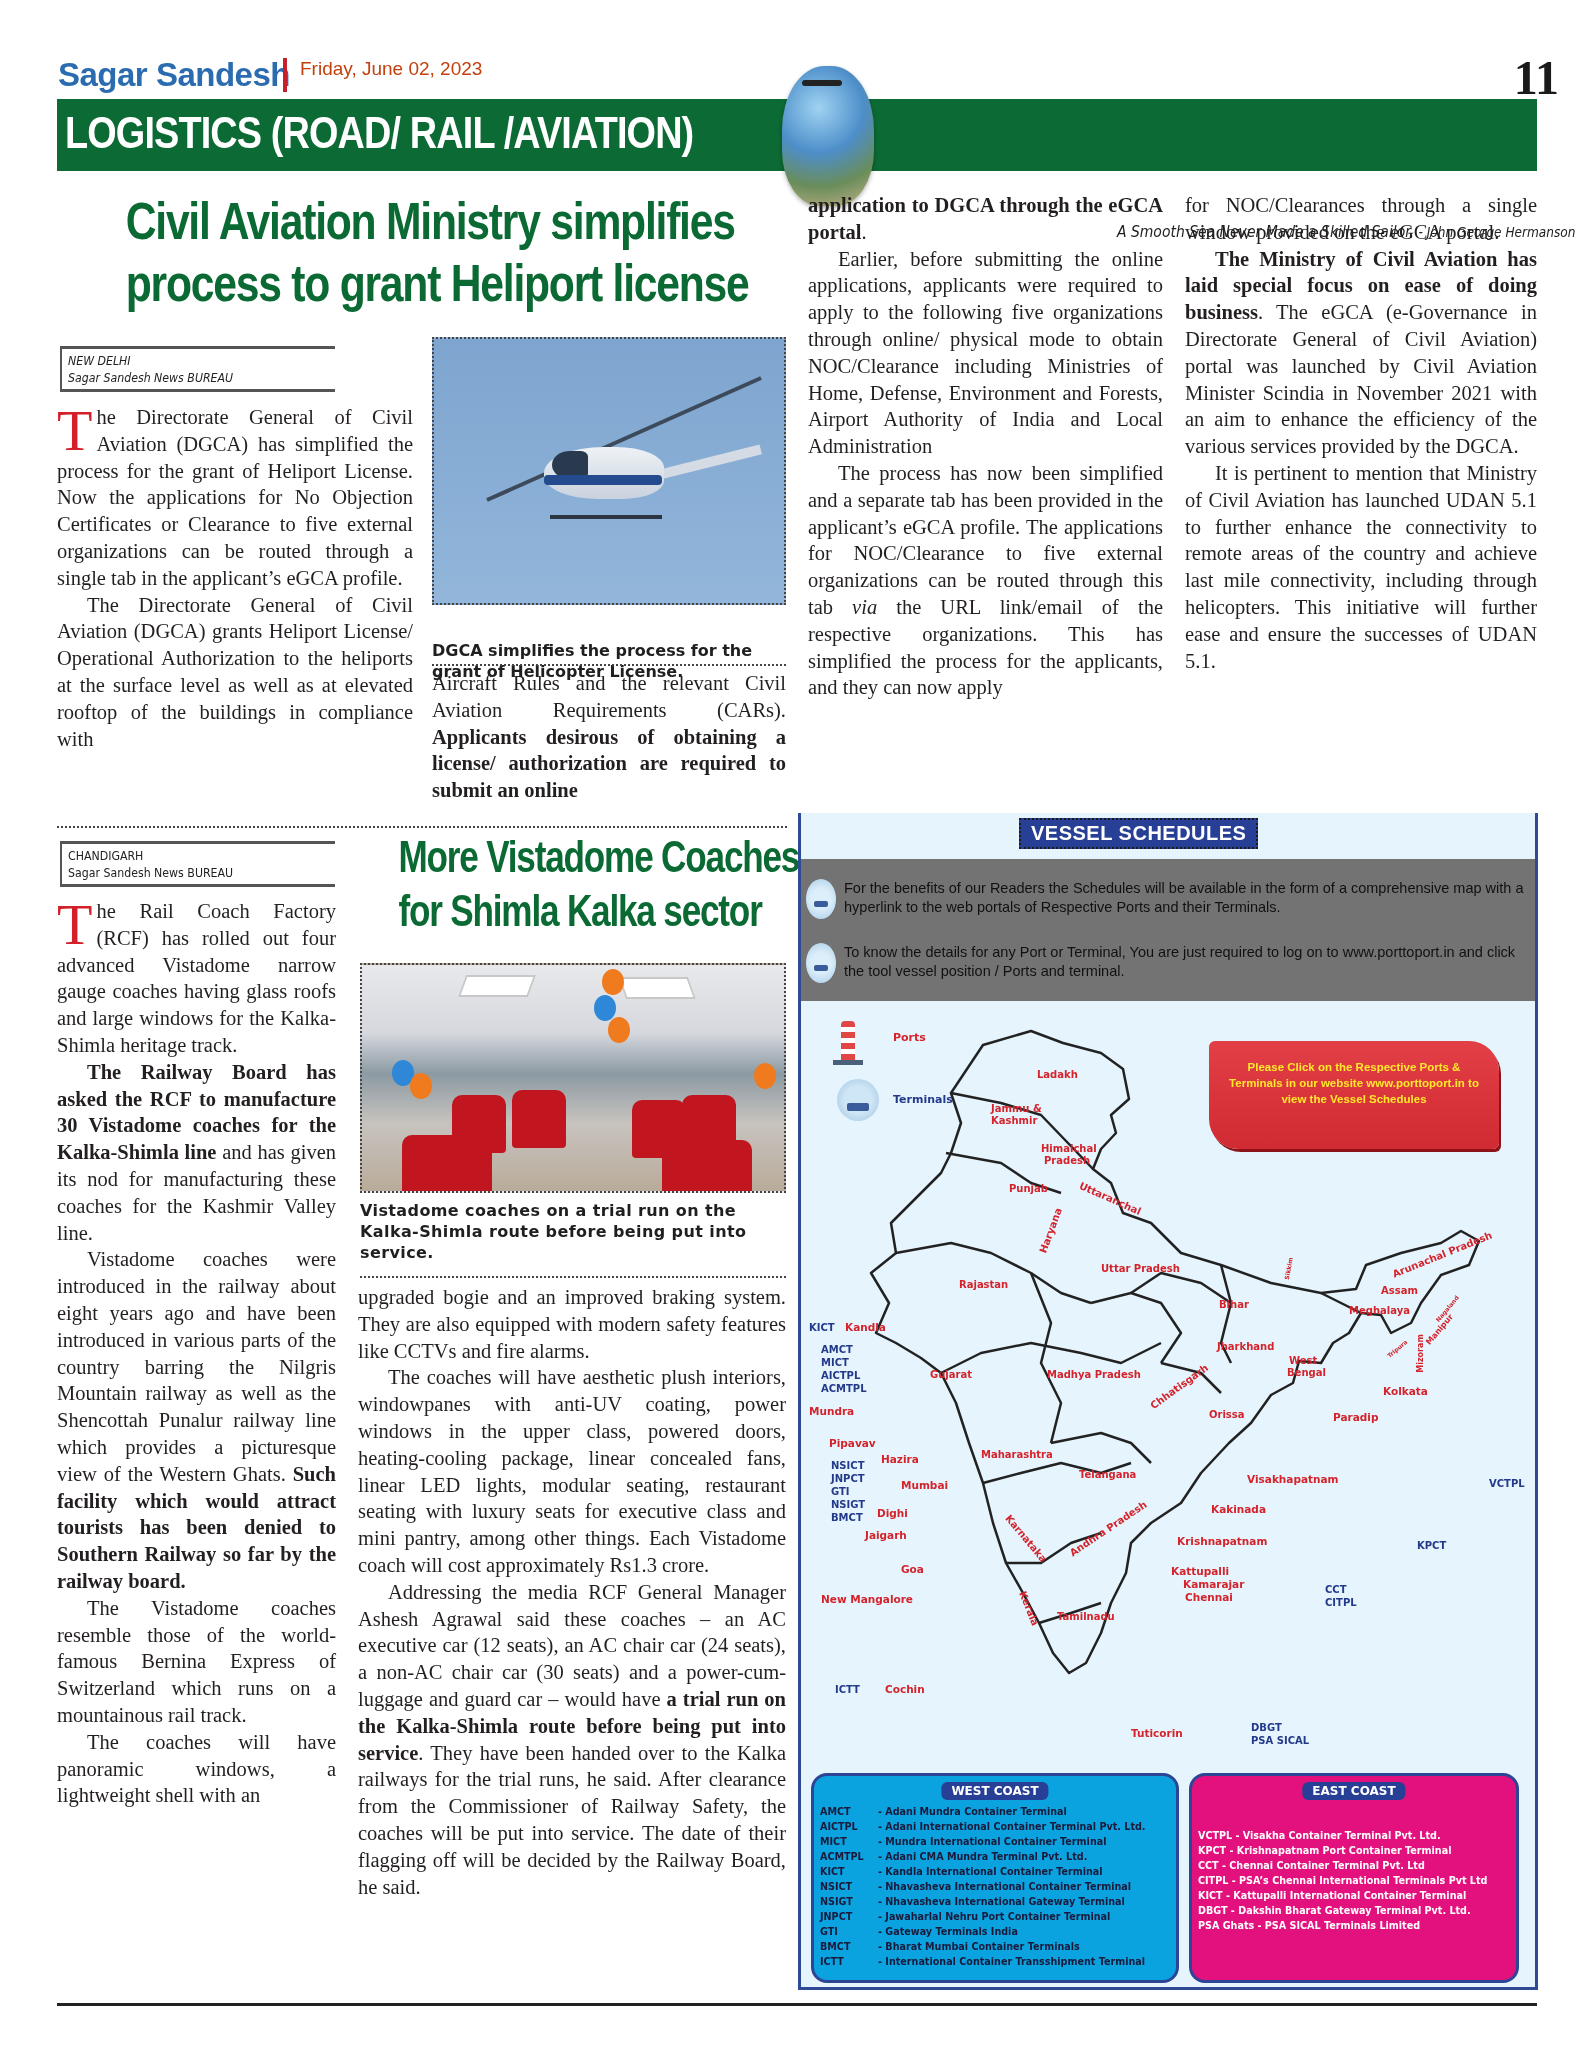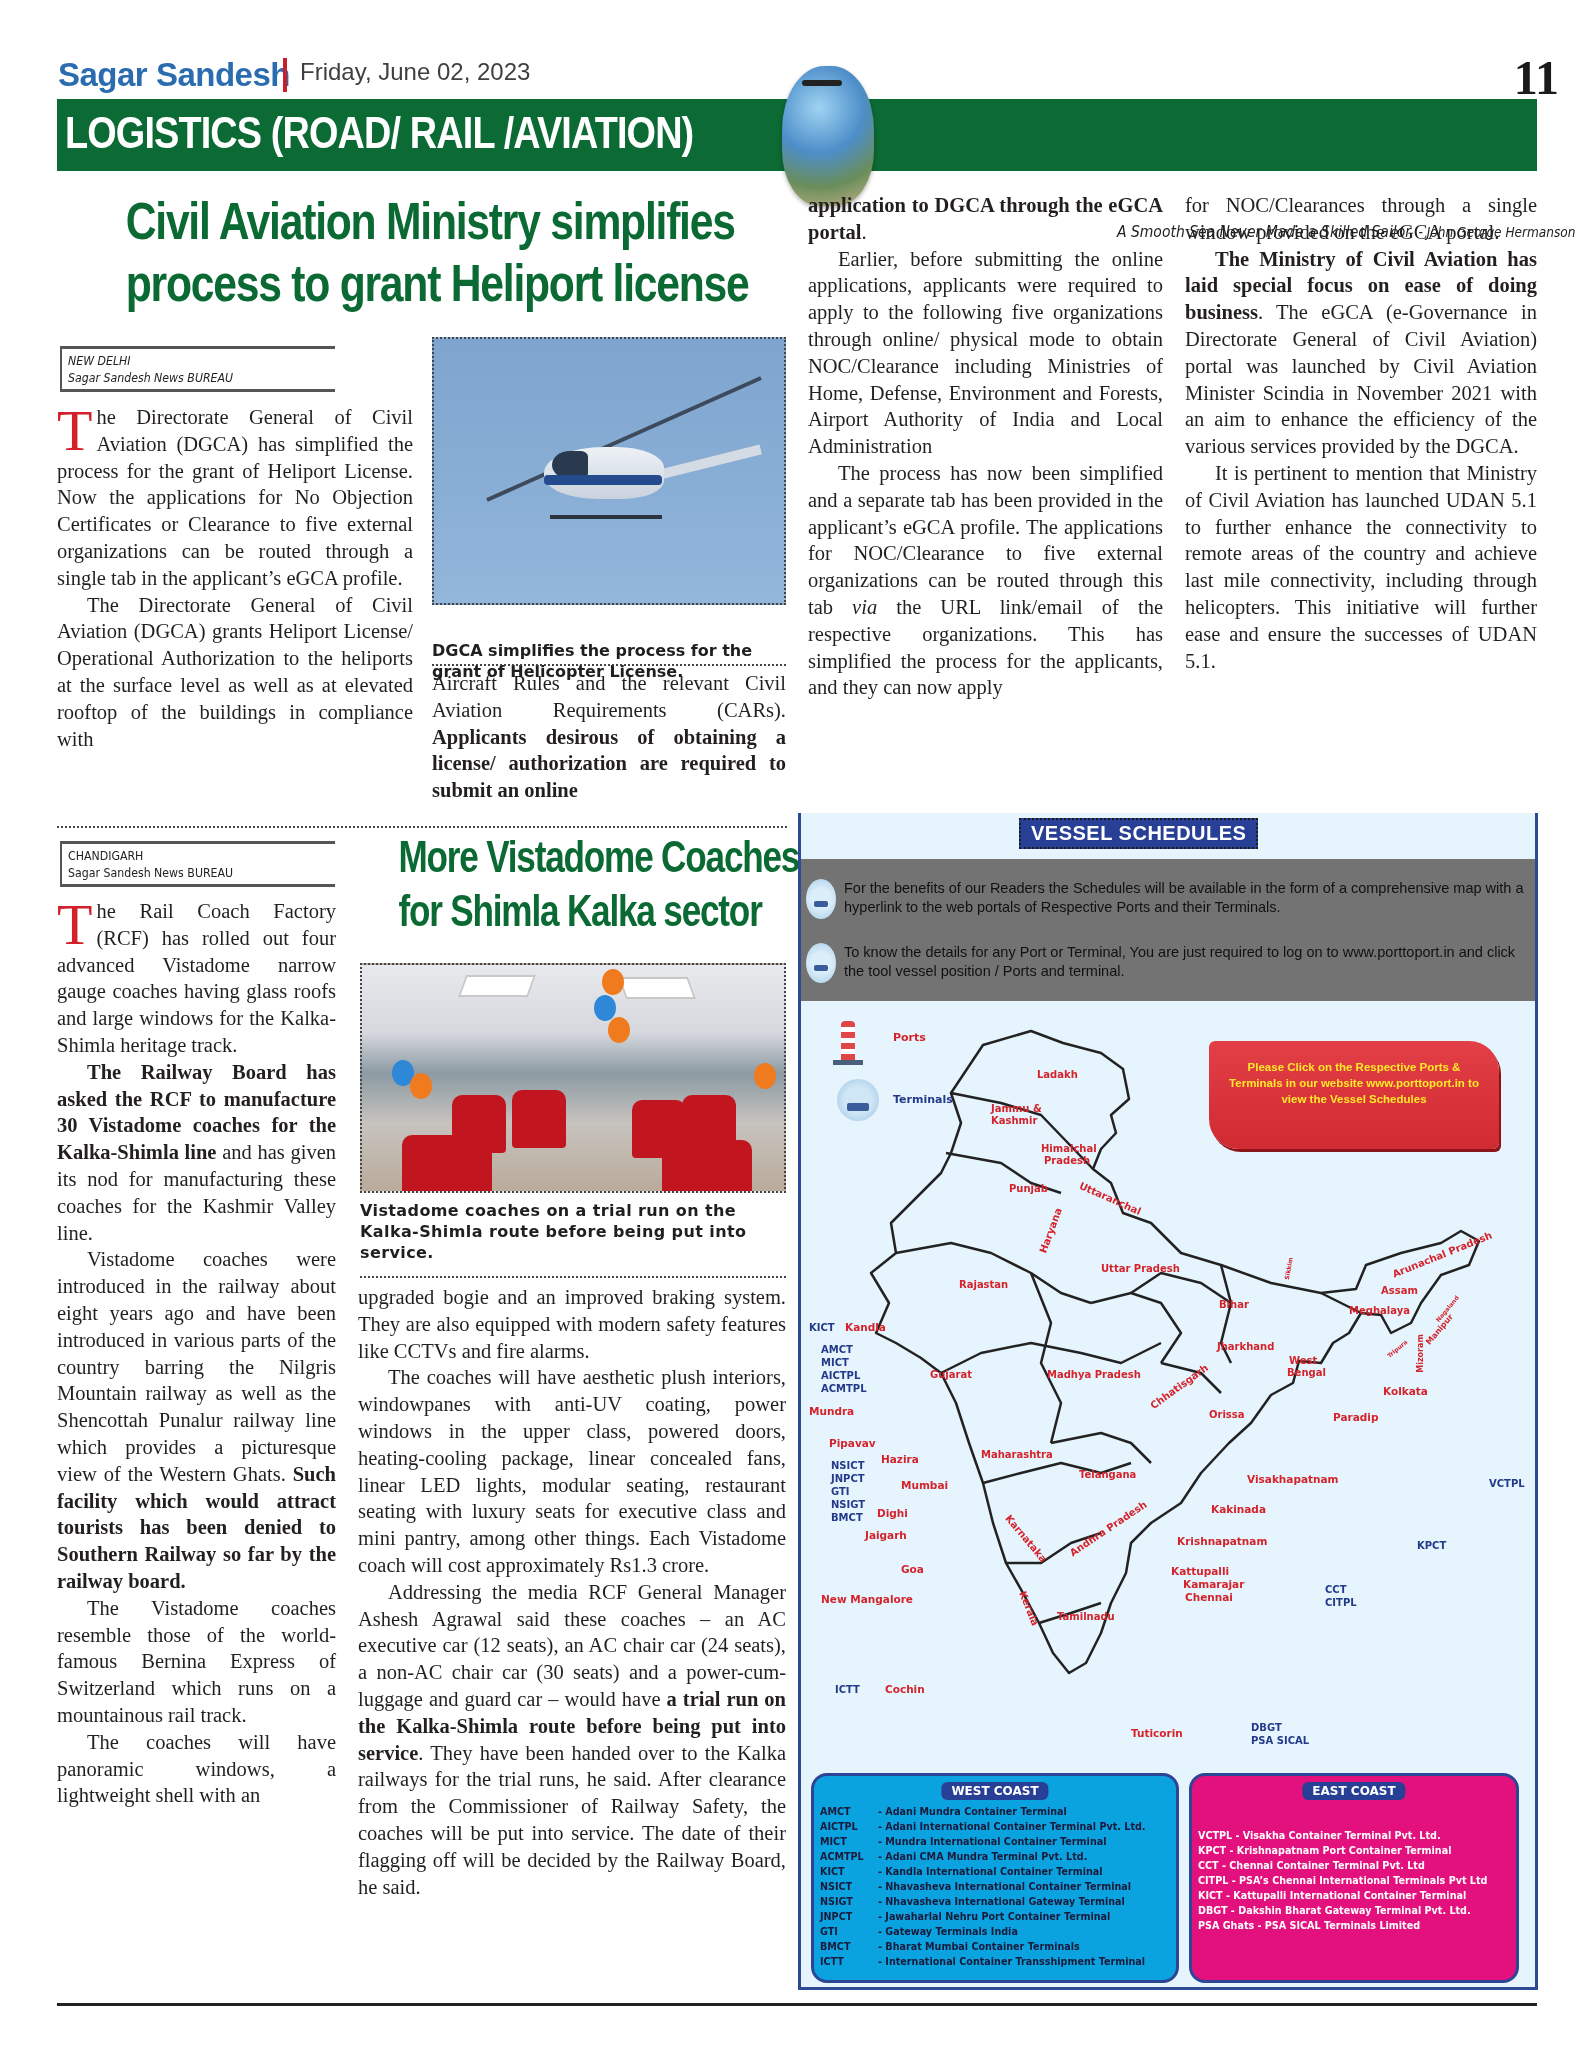--- a/index.html
+++ b/index.html
@@ -2,21 +2,21 @@
 <html><head>
 <meta charset="utf-8">
 <style>
   * { box-sizing: border-box; margin: 0; padding: 0; }
   html, body { width: 1595px; height: 2067px; background: #ffffff; overflow: hidden; }
   body { position: relative; font-family: "Liberation Serif", serif; color: #231f20; }
 
   
   .brand { position: absolute; left: 58px; top: 56px; font-family: "Liberation Sans", sans-serif; font-weight: bold; font-size: 33px; color: #2b6cb0; letter-spacing: -0.5px; }
   .brand-sep { position: absolute; left: 283px; top: 58px; width: 4px; height: 34px; background: #c8202a; }
-  .pub-date { position: absolute; left: 300px; top: 58px; font-family: "Liberation Sans", sans-serif; font-size: 24px; color: #404040; }
+  .pub-date { position: absolute; left: 300px; top: 58px; font-family: "Liberation Sans", sans-serif; font-size: 19px; color: #c2410c; }
   .page-num { position: absolute; right: 36px; top: 50px; font-family: "Liberation Serif", serif; font-weight: bold; font-size: 48px; color: #1a1a1a; }
   .section-bar { position: absolute; left: 57px; top: 99px; width: 1480px; height: 72px; background: #0c6a34; }
   .section-bar .title { position: absolute; left: 8px; top: 4px; font-family: "Liberation Sans", sans-serif; font-weight: bold; font-size: 44px; color: #fff; letter-spacing: -1px; transform: scaleX(0.86); transform-origin: left; white-space: nowrap; line-height: 60px; }
   .quote-box { position: absolute; left: 830px; top: 106px; width: 700px; height: 58px; background: #fff; }
   .quote-box .q { position: absolute; right: 12px; top: 18px; font-family: "DejaVu Sans", sans-serif; font-style: italic; font-size: 15.5px; color: #222; transform: scaleX(0.9); transform-origin: right; white-space: nowrap; }
   .quote-box .q .author { font-size: 13.5px; }
   .globe { position: absolute; left: 782px; top: 66px; width: 92px; height: 140px; border-radius: 46% 46% 40% 40%; background: radial-gradient(circle at 40% 30%, #9fd3f2 0%, #4d8ec9 40%, #6a8d5a 70%, #c9b48a 100%); box-shadow: 0 2px 4px rgba(0,0,0,0.3); }
   .globe::after { content: ""; position: absolute; left: 20px; top: 14px; width: 40px; height: 6px; background: #222; border-radius: 3px; }
 
   

